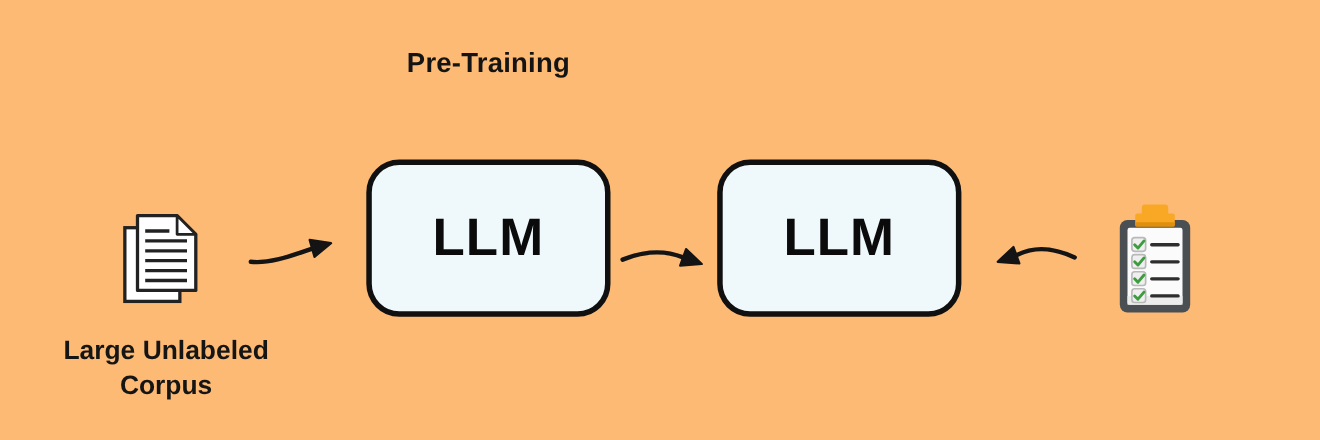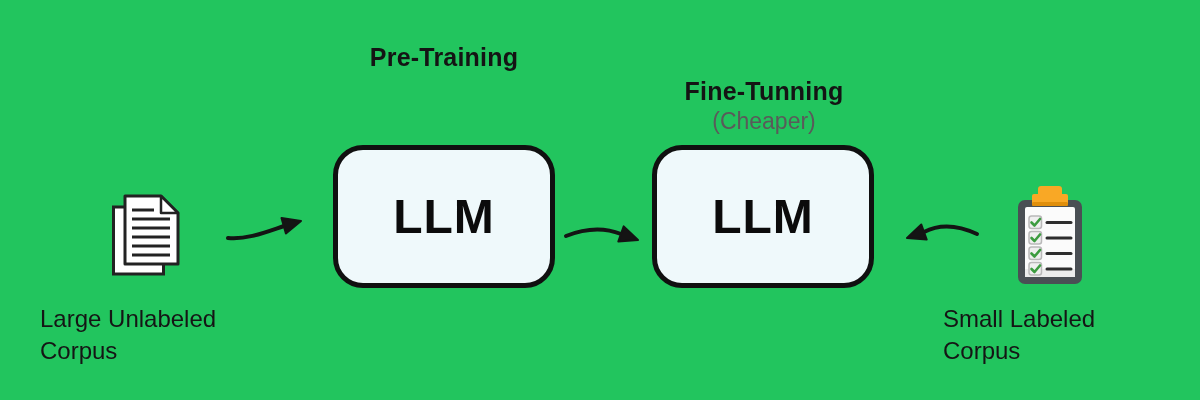--- a/index.html
+++ b/index.html
@@ -5,21 +5,21 @@
   html, body {
     margin: 0;
     padding: 0;
     background: #ffffff;
     font-family: "Liberation Sans", "DejaVu Sans", sans-serif;
   }
   .canvas {
     position: relative;
     width: 1200px;
     height: 400px;
-    background: #22c55e;
+    background: #fdba74;
     overflow: hidden;
   }
   .abs { position: absolute; }
 
   .stage-label {
     width: 230px;
     text-align: center;
   }
   .stage-title {
     font-size: 25px;
@@ -48,23 +48,23 @@
   }
   .llm-box .llm-text {
     font-size: 48px;
     font-weight: 700;
     color: #0b0b0b;
     letter-spacing: 1px;
   }
 
   .corpus-label {
     width: 222px;
-    text-align: left;
+    text-align: center;
     font-size: 24px;
-    font-weight: 400;
+    font-weight: 700;
     color: #151515;
     line-height: 1.35;
   }
 
   .pretraining-label  { left: 329px; top: 42px; }
   .finetuning-label   { left: 649px; top: 76px; }
   .box-pretraining    { left: 333px; top: 145px; }
   .box-finetuning     { left: 652px; top: 145px; }
   .docs-icon-wrap     { left: 110px; top: 194px; }
   .clipboard-icon-wrap{ left: 1014px; top: 184px; }
@@ -76,24 +76,20 @@
 </style>
 </head>
 <body>
 
 <div class="canvas">
 
   <div class="abs stage-label pretraining-label">
     <div class="stage-title">Pre-Training</div>
   </div>
 
-  <div class="abs stage-label finetuning-label">
-    <div class="stage-title">Fine-Tunning</div>
-    <div class="stage-subtitle">(Cheaper)</div>
-  </div>
 
   <div class="abs llm-box box-pretraining">
     <span class="llm-text">LLM</span>
   </div>
 
   <div class="abs llm-box box-finetuning">
     <span class="llm-text">LLM</span>
   </div>
 
   <div class="abs docs-icon-wrap">
@@ -155,15 +151,14 @@
   </div>
 
   <div class="abs arrow3-wrap">
     <svg width="80" height="50" viewBox="0 0 80 50" xmlns="http://www.w3.org/2000/svg">
       <path d="M76 28 Q 46 14, 23 26" fill="none" stroke="#141414" stroke-width="4" stroke-linecap="round"></path>
       <path d="M6 32 L20.3 18.5 L25.7 33.5 Z" fill="#141414" stroke="#141414" stroke-width="2" stroke-linejoin="round"></path>
     </svg>
   </div>
 
   <div class="abs corpus-label corpus-left">Large Unlabeled Corpus</div>
-  <div class="abs corpus-label corpus-right">Small Labeled Corpus</div>
 
 </div>
 
 </body></html>

